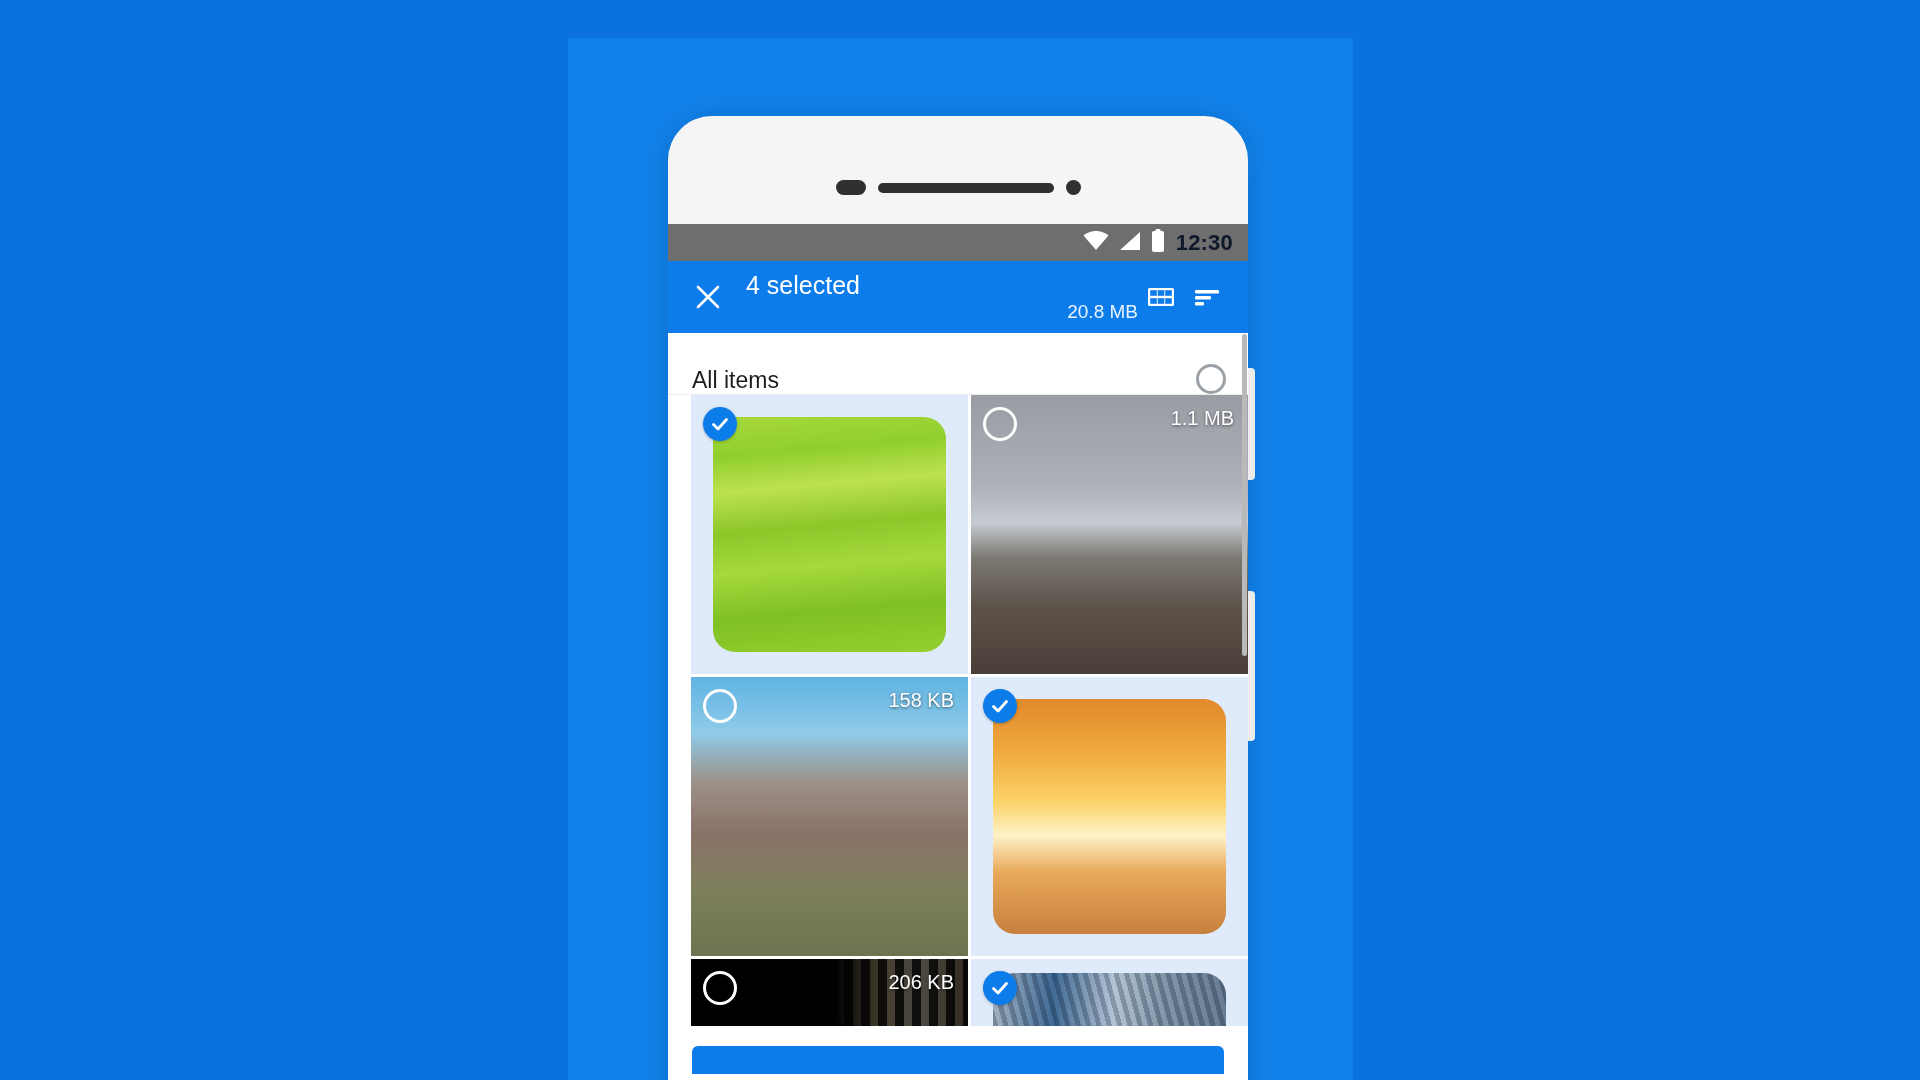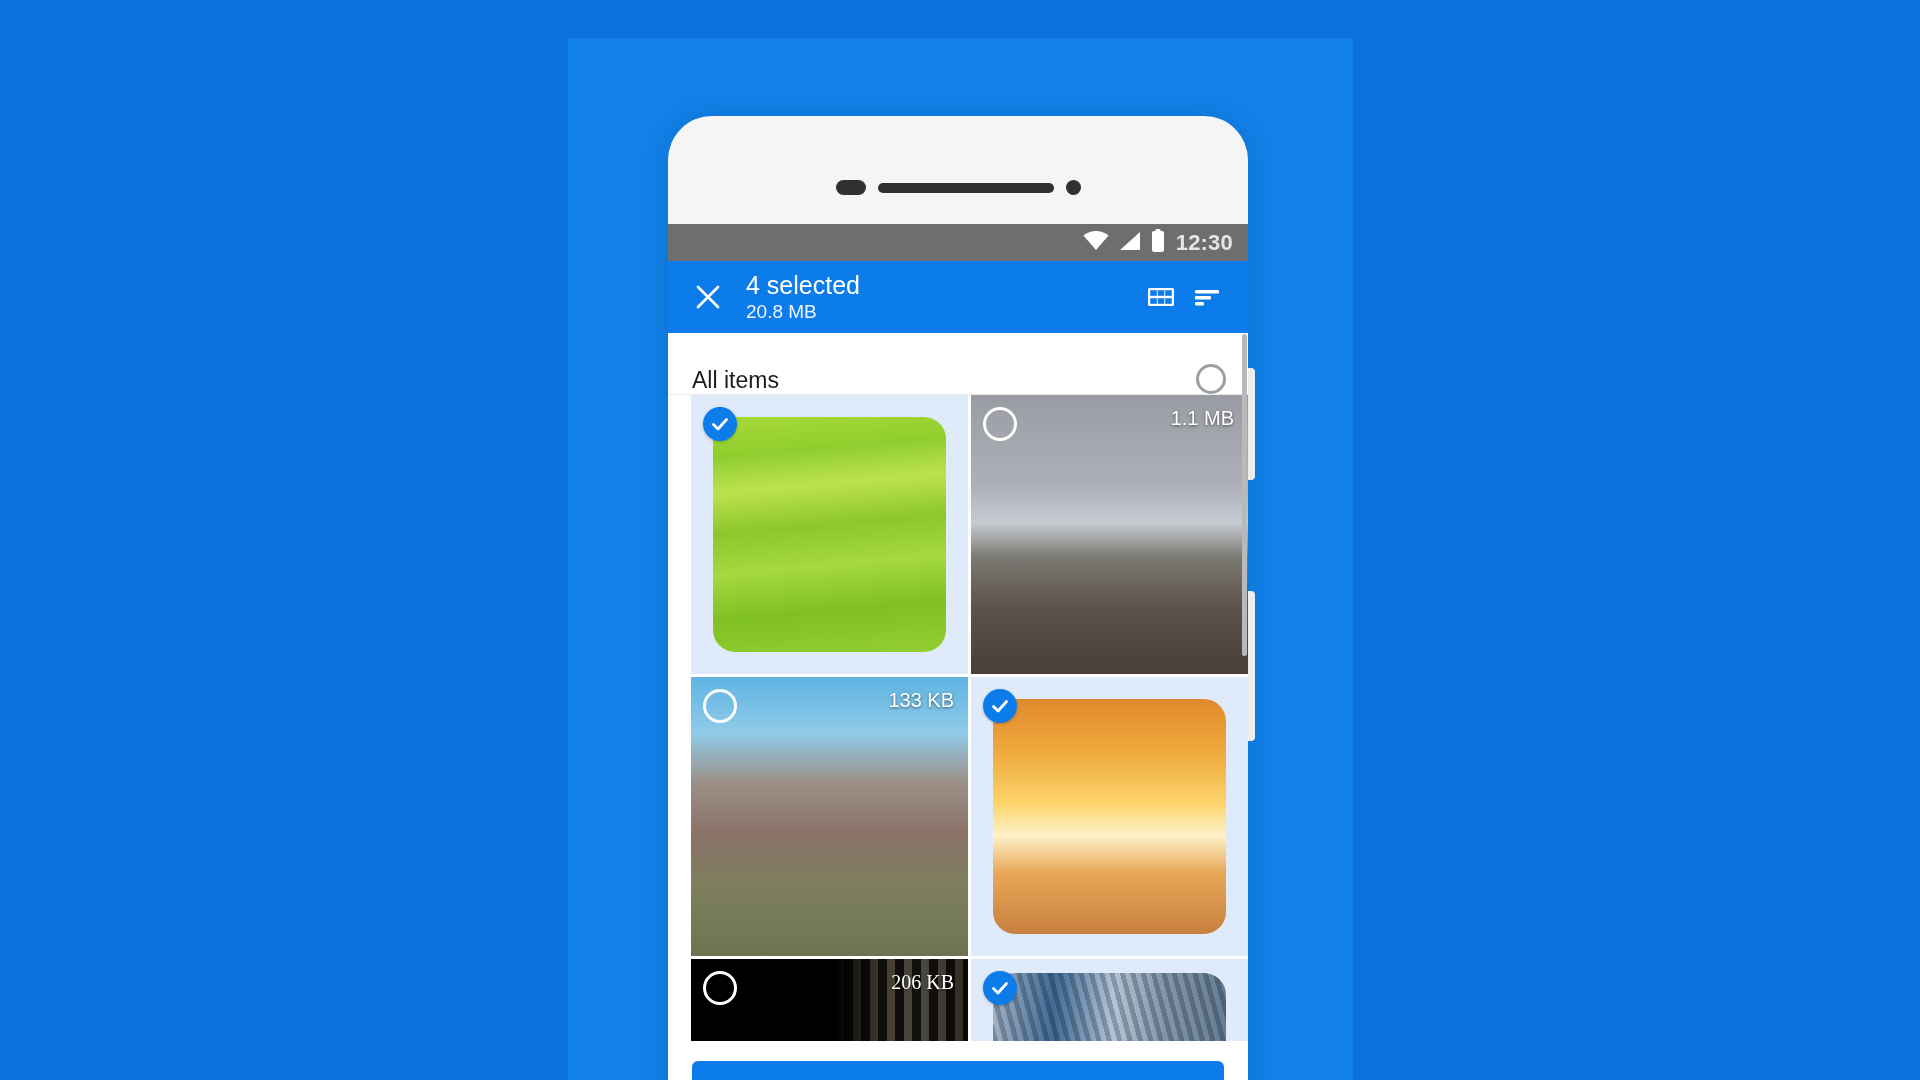--- a/index.html
+++ b/index.html
@@ -60,33 +60,33 @@
   }
 
   
   #status-bar {
     height: 37px; background: #6e6e6e;
     display: flex; align-items: center; justify-content: flex-end;
     padding-right: 15px; gap: 9px;
   }
   .sb-icon { display: block; }
   #status-time {
-    color: #e5e5e5; font-size: 22px; font-weight: bold;
+    color: #0f172a; font-size: 22px; font-weight: bold;
     letter-spacing: .2px; margin-left: 2px;
   }
 
   
   #app-bar {
     height: 72px; background: #0d7ceb;
     display: flex; align-items: center; padding: 12px 18px;
   }
   #close-btn { width: 44px; height: 44px; display: flex; align-items: center; justify-content: center; flex: none; }
   #appbar-texts { margin-left: 16px; flex: 1; }
   #appbar-title { color: #ffffff; font-size: 25px; line-height: 30px; }
-  #appbar-subtitle { color: #eaf3ff; font-size: 19px; line-height: 24px; }
+  #appbar-subtitle { color: #eaf3ff; font-size: 19px; line-height: 24px; text-align: right; }
   .appbar-action { width: 46px; height: 46px; display: flex; align-items: center; justify-content: center; flex: none; }
 
   
   #all-items-row {
     height: 62px; background: #ffffff;
     display: flex; align-items: flex-end;
     padding: 0 22px 0 24px;
     border-bottom: 1px solid #ececec;
   }
   #all-items-label { font-size: 23px; color: #1d1d1d; flex: 1; }
@@ -102,21 +102,21 @@
     gap: 3px;
     background: #ffffff;
     margin-left: 23px;
   }
   .tile {
     position: relative;
     height: 279px;
     overflow: hidden;
     background: #ffffff;
   }
-  .tile.short { height: 82px; font-family: Liberation Serif, serif; }
+  .tile.short { height: 67px; }
   .tile.selected { background: #dfeafb; }
   .tile-img {
     position: absolute; inset: 0;
     background-size: cover; background-position: center;
   }
   .tile.selected .tile-img {
     left: 22px; top: 22px; right: 22px; bottom: 22px;
     border-radius: 22px;
   }
   .tile.short.selected .tile-img {
@@ -240,21 +240,21 @@
 
       <div class="tile">
         <div class="tile-img" style="background-image:linear-gradient(180deg,#9a9ca4 0%,#adb0b6 32%,#c6cbd2 46%,#7c7a74 58%,#5d534a 76%,#4a3f38 100%);"></div>
         <div class="badge unchecked"></div>
         <span class="size-label">1.1 MB</span>
       </div>
 
       <div class="tile">
         <div class="tile-img" style="background-image:linear-gradient(180deg,#5fb3e3 0%,#8fcbe8 20%,#9c9087 38%,#8a7268 56%,#7d7f5c 76%,#6d7350 100%);"></div>
         <div class="badge unchecked"></div>
-        <span class="size-label">133 KB</span>
+        <span class="size-label">158 KB</span>
       </div>
 
       <div class="tile selected">
         <div class="tile-img" style="background-image:linear-gradient(180deg,#e0892c 0%,#efa93d 22%,#fbd36a 44%,#fff1c8 58%,#e8a858 74%,#c7803e 100%);"></div>
         <div class="badge checked">
           <svg width="20" height="20" viewBox="0 0 20 20">
               <path d="M3.5 10.5 L8 15 L16.5 5.5" stroke="#fff" stroke-width="2.8" fill="none" stroke-linecap="round" stroke-linejoin="round"></path>
             </svg>
         </div>
         <span class="size-label"></span>

